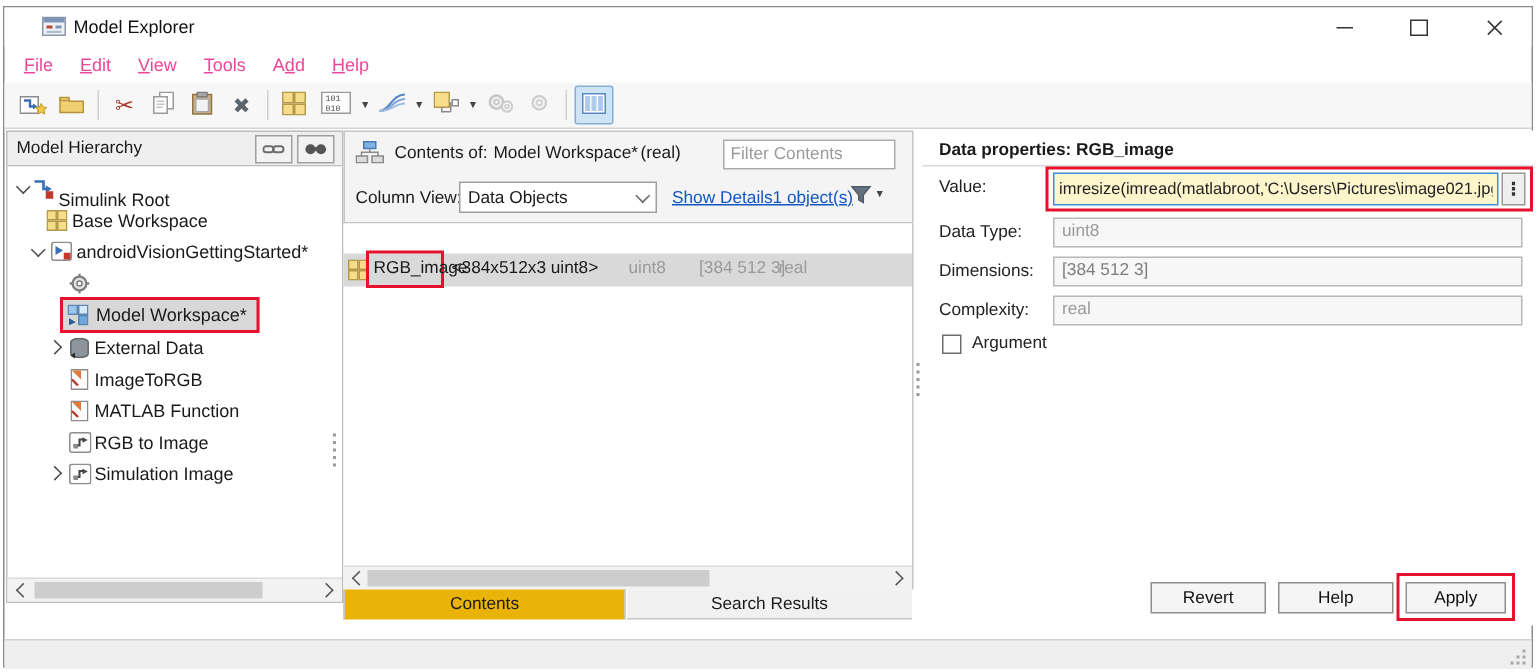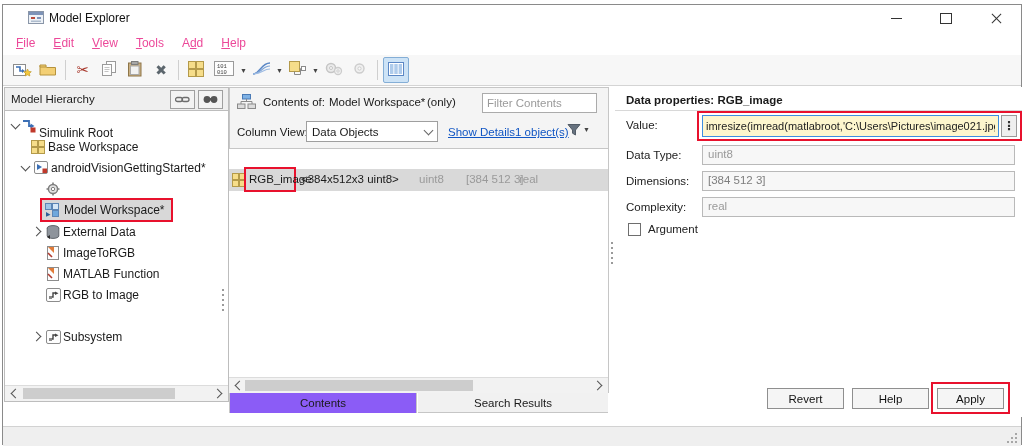--- a/index.html
+++ b/index.html
@@ -333,31 +333,31 @@
       <span class="ticon" style="left:40px;">
         <svg width="15" height="14">
             <rect x="0.5" y="0.5" width="14" height="13" rx="1.5" fill="#fdfdfd" stroke="#8c8c8c"></rect>
             <path d="M3 9 h4 v-4 h3" fill="none" stroke="#444" stroke-width="1.4"></path>
             <path d="M9 3.5 l3.5 1.8 -3.5 1.8 z" fill="#444"></path>
             <rect x="3" y="8" width="3" height="3" fill="#888"></rect>
           </svg>
         </span>
       <span class="tlabel" style="left:58px;">RGB to Image</span>
     </div>
-    <div class="trow" style="top:215px;">
+    <div class="trow" style="top:194px;">
       <span class="chv right" style="left:28px;"></span>
       <span class="ticon" style="left:40px;">
         <svg width="15" height="14">
             <rect x="0.5" y="0.5" width="14" height="13" rx="1.5" fill="#fdfdfd" stroke="#8c8c8c"></rect>
             <path d="M3 9 h4 v-4 h3" fill="none" stroke="#444" stroke-width="1.4"></path>
             <path d="M9 3.5 l3.5 1.8 -3.5 1.8 z" fill="#444"></path>
             <rect x="3" y="8" width="3" height="3" fill="#888"></rect>
           </svg>
         </span>
-      <span class="tlabel" style="left:58px;">Subsystem</span>
+      <span class="tlabel" style="left:58px;">Simulation Image</span>
     </div>
 
     <div class="hscroll" style="left:0;bottom:0;width:223px;">
       <span class="sarr left" style="left:7px;"></span>
       <span class="sthumb" style="left:18px;width:152px;"></span>
       <span class="sarr right" style="right:7px;"></span>
     </div>
   </div>
   <div class="splitdots" style="left:219px;top:284px;">
       <i></i>
@@ -370,21 +370,21 @@
   <div class="abs" style="left:226px;top:82px;width:380px;height:62px;background:#f4f4f4;border:1px solid #c6c6c6;box-sizing:border-box;">
     <span class="abs" style="left:7px;top:6px;">
       <svg width="19" height="15">
           <rect x="5.5" y="0.5" width="8" height="4.5" fill="#7fb2e5" stroke="#4a7ab5"></rect>
           <rect x="0.5" y="10" width="7.5" height="4.5" fill="#dcdcdc" stroke="#8a8a8a"></rect>
           <rect x="11" y="10" width="7.5" height="4.5" fill="#dcdcdc" stroke="#8a8a8a"></rect>
           <path d="M9.5 5 v2.5 M4 10 v-2.5 h11 v2.5" fill="none" stroke="#8a8a8a"></path>
         </svg></span>
     <span class="abs" style="left:33px;top:8px;font-size:11.5px;">Contents of:</span>
     <span class="abs" style="left:99px;top:8px;font-size:11.5px;">Model Workspace*</span>
-    <span class="abs" style="left:197px;top:8px;font-size:11.5px;">(only)</span>
+    <span class="abs" style="left:197px;top:8px;font-size:11.5px;">(real)</span>
     <input class="tinput" style="left: 252px; top: 5px; width: 115px; height: 20px;" placeholder="Filter Contents">
     <span class="abs" style="left:7px;top:38px;font-size:11.5px;">Column View:</span>
     <div class="combo" style="left:76px;top:33px;width:132px;height:21px;">
       <span>Data Objects</span>
       <span class="cchv"></span>
     </div>
     <span class="abs link" style="left:218px;top:38px;">Show Details</span>
     <span class="abs link" style="left:285px;top:38px;">1 object(s)</span>
     <span class="abs" style="left:337px;top:35px;">
       <svg width="15" height="14">
@@ -411,21 +411,21 @@
     </div>
 
     <div class="hscroll" style="left:0;bottom:0;width:379px;">
       <span class="sarr left" style="left:7px;"></span>
       <span class="sthumb" style="left:16px;width:228px;"></span>
       <span class="sarr right" style="right:7px;"></span>
     </div>
   </div>
 
   <div class="abs" style="left:226px;top:388px;width:380px;height:21px;">
-    <div class="tab" style="left:0;width:188px;background:#8b5cf6;border-left:1px solid #c6c6c6;border-right:1px solid #c6c6c6;">
+    <div class="tab" style="left:0;width:188px;background:#eab308;border-left:1px solid #c6c6c6;border-right:1px solid #c6c6c6;">
         <span>Contents</span>
       </div>
     <div class="tab" style="left:189px;width:190px;background:#f1f1f1;border-bottom:1px solid #c6c6c6;">
         <span>Search Results</span>
       </div>
   </div>
   <div class="splitdots" style="left:608px;top:237px;">
       <i></i>
       <i></i>
       <i></i>

